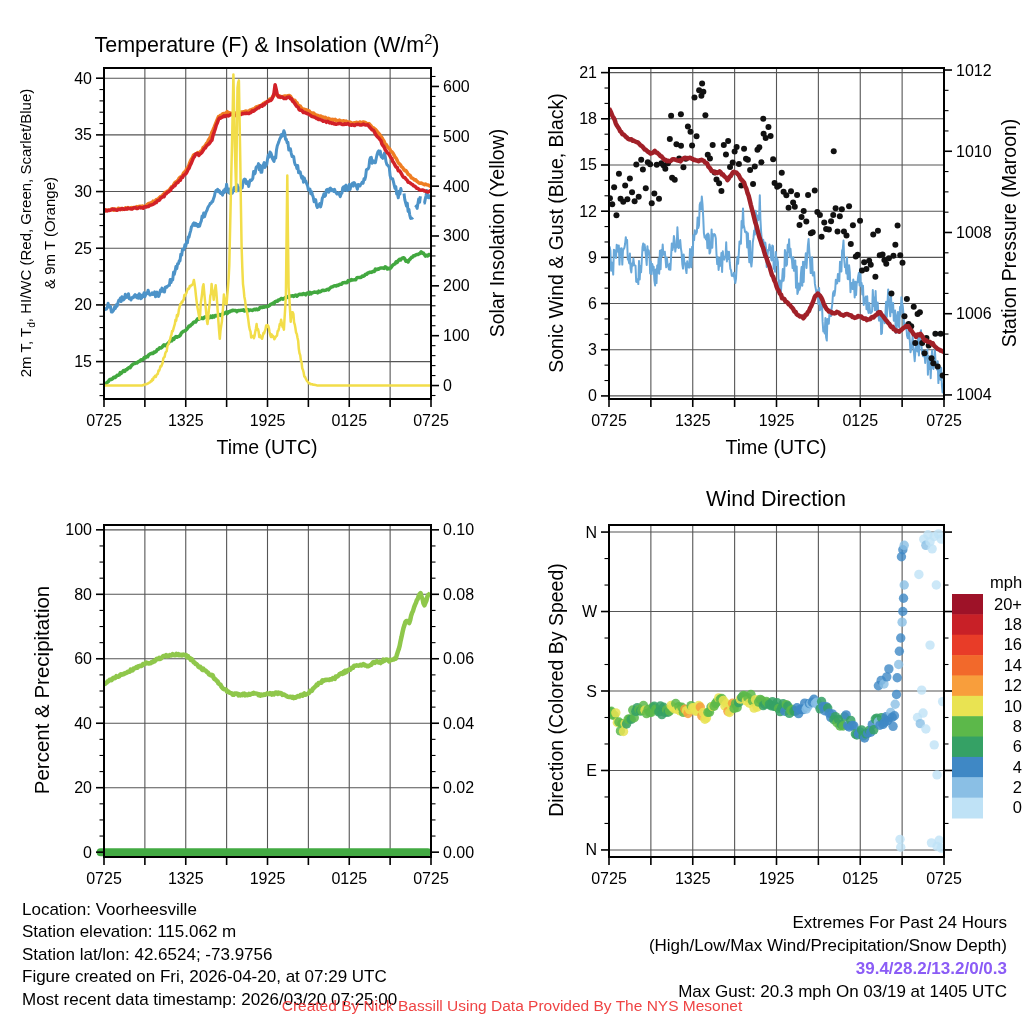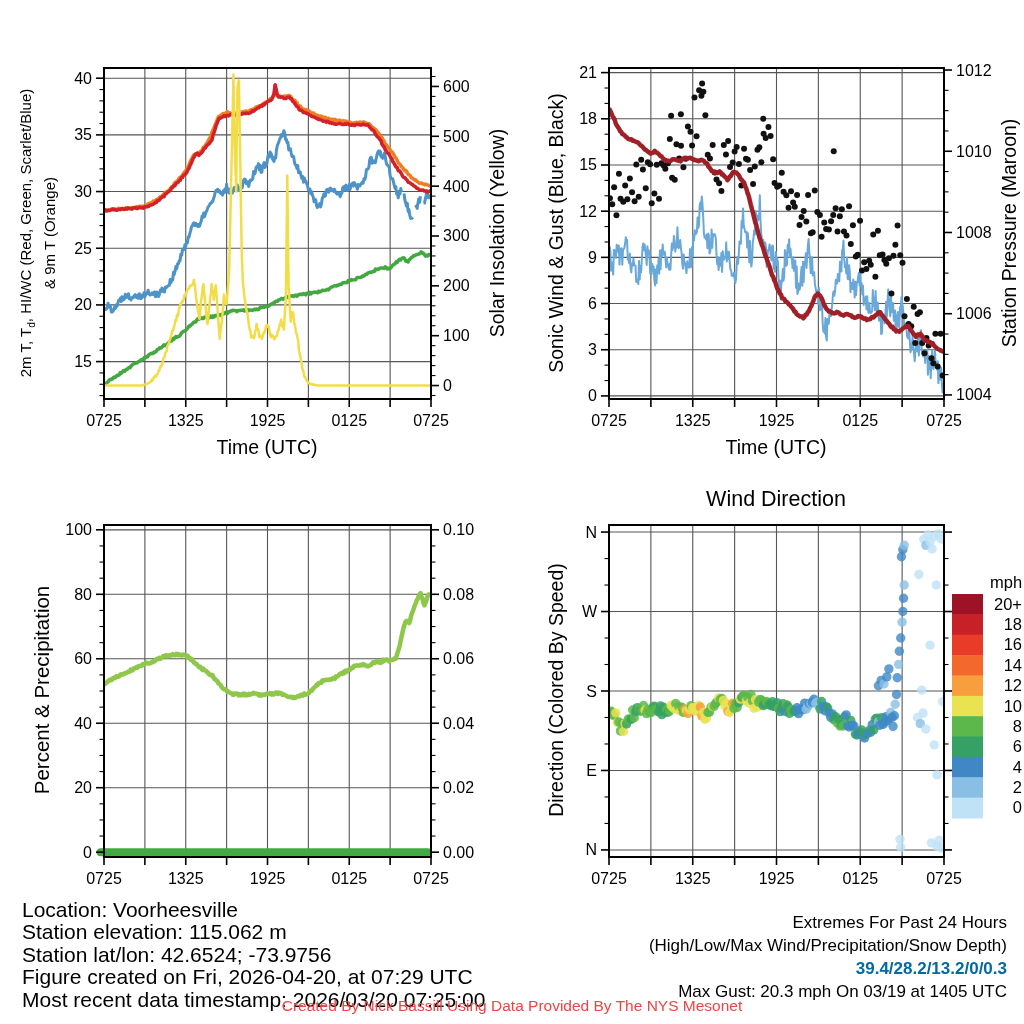--- a/index.html
+++ b/index.html
@@ -8,21 +8,21 @@
   #chart-svg{position:absolute;left:0;top:0;}
   svg text{font-family:"Liberation Sans", sans-serif;fill:#000;}
   .ptitle{position:absolute;transform:translateX(-50%);font-size:21.5px;white-space:nowrap;}
   .xlab{position:absolute;transform:translateX(-50%);font-size:19.5px;white-space:nowrap;}
   .vlab{position:absolute;transform:translate(-50%,-50%) rotate(-90deg);white-space:nowrap;
         font-size:19.5px;text-align:center;}
   .vlab-small{font-size:15px;line-height:18px;}
   .vlab-big{font-size:20.5px;}
   sup{font-size:68%;vertical-align:super;}
   sub{font-size:68%;vertical-align:sub;}
-  .foot-left{position:absolute;left:22px;top:899px;font-size:21px;line-height:22.4px;}
+  .foot-left{position:absolute;left:22px;top:899px;font-size:17px;line-height:22.4px;}
   .foot-right{position:absolute;right:17px;top:911px;font-size:17px;line-height:23px;text-align:right;}
   .credit{position:absolute;left:0;top:997px;width:100%;text-align:center;font-size:15.5px;color:#ef4444;}
   .extreme-vals{font-weight:bold;}
 </style>
 </head>
 <body>
 
 <div id="fig">
   <svg id="chart-svg" width="1024" height="1024">
       <line x1="104" y1="68" x2="104" y2="399" stroke="#555555" stroke-width="1.1"></line>
@@ -798,20 +798,21 @@
       <rect x="952" y="736.5454545454545" width="31" height="20.863636363636363" fill="#35a165"></rect>
       <text x="1022" y="752.2272727272726" font-size="16.5" text-anchor="end">6</text>
       <rect x="952" y="756.9090909090909" width="31" height="20.863636363636363" fill="#3f88c5"></rect>
       <text x="1022" y="772.590909090909" font-size="16.5" text-anchor="end">4</text>
       <rect x="952" y="777.2727272727273" width="31" height="20.863636363636363" fill="#8abfe5"></rect>
       <text x="1022" y="792.9545454545454" font-size="16.5" text-anchor="end">2</text>
       <rect x="952" y="797.6363636363636" width="31" height="20.863636363636363" fill="#bfe2f6"></rect>
       <text x="1022" y="813.3181818181818" font-size="16.5" text-anchor="end">0</text>
     </svg>
 
+  <div class="ptitle" style="left:267px;top:31px;"><span>Temperature (F) &amp; Insolation (W/m</span><sup>2</sup><span>)</span></div>
   <div class="ptitle" style="left:776px;top:487px;">Wind Direction</div>
 
   <div class="xlab" style="left:267px;top:436px;">Time (UTC)</div>
   <div class="xlab" style="left:776px;top:436px;">Time (UTC)</div>
 
   <div class="vlab vlab-small" style="left:38px;top:233px;">
     <div><span>2m T, T</span><sub>d</sub><span>, HI/WC (Red, Green, Scarlet/Blue)</span></div>
     <div>&amp; 9m T (Orange)</div>
   </div>
   <div class="vlab" style="left:497px;top:233px;">Solar Insolation (Yellow)</div>
@@ -824,18 +825,18 @@
     <div>Location: Voorheesville</div>
     <div>Station elevation: 115.062 m</div>
     <div>Station lat/lon: 42.6524; -73.9756</div>
     <div>Figure created on Fri, 2026-04-20, at 07:29 UTC</div>
     <div>Most recent data timestamp: 2026/03/20 07:25:00</div>
   </div>
 
   <div class="foot-right">
     <div>Extremes For Past 24 Hours</div>
     <div>(High/Low/Max Wind/Precipitation/Snow Depth)</div>
-    <div class="extreme-vals" id="extreme-vals" style="color: #0369a1;">39.4/28.2/13.2/0/0.3</div>
+    <div class="extreme-vals" id="extreme-vals" style="color: #8b5cf6;">39.4/28.2/13.2/0/0.3</div>
     <div>Max Gust: 20.3 mph On 03/19 at 1405 UTC</div>
   </div>
 
   <div class="credit">Created By Nick Bassill Using Data Provided By The NYS Mesonet</div>
 </div>
 
 </body></html>

